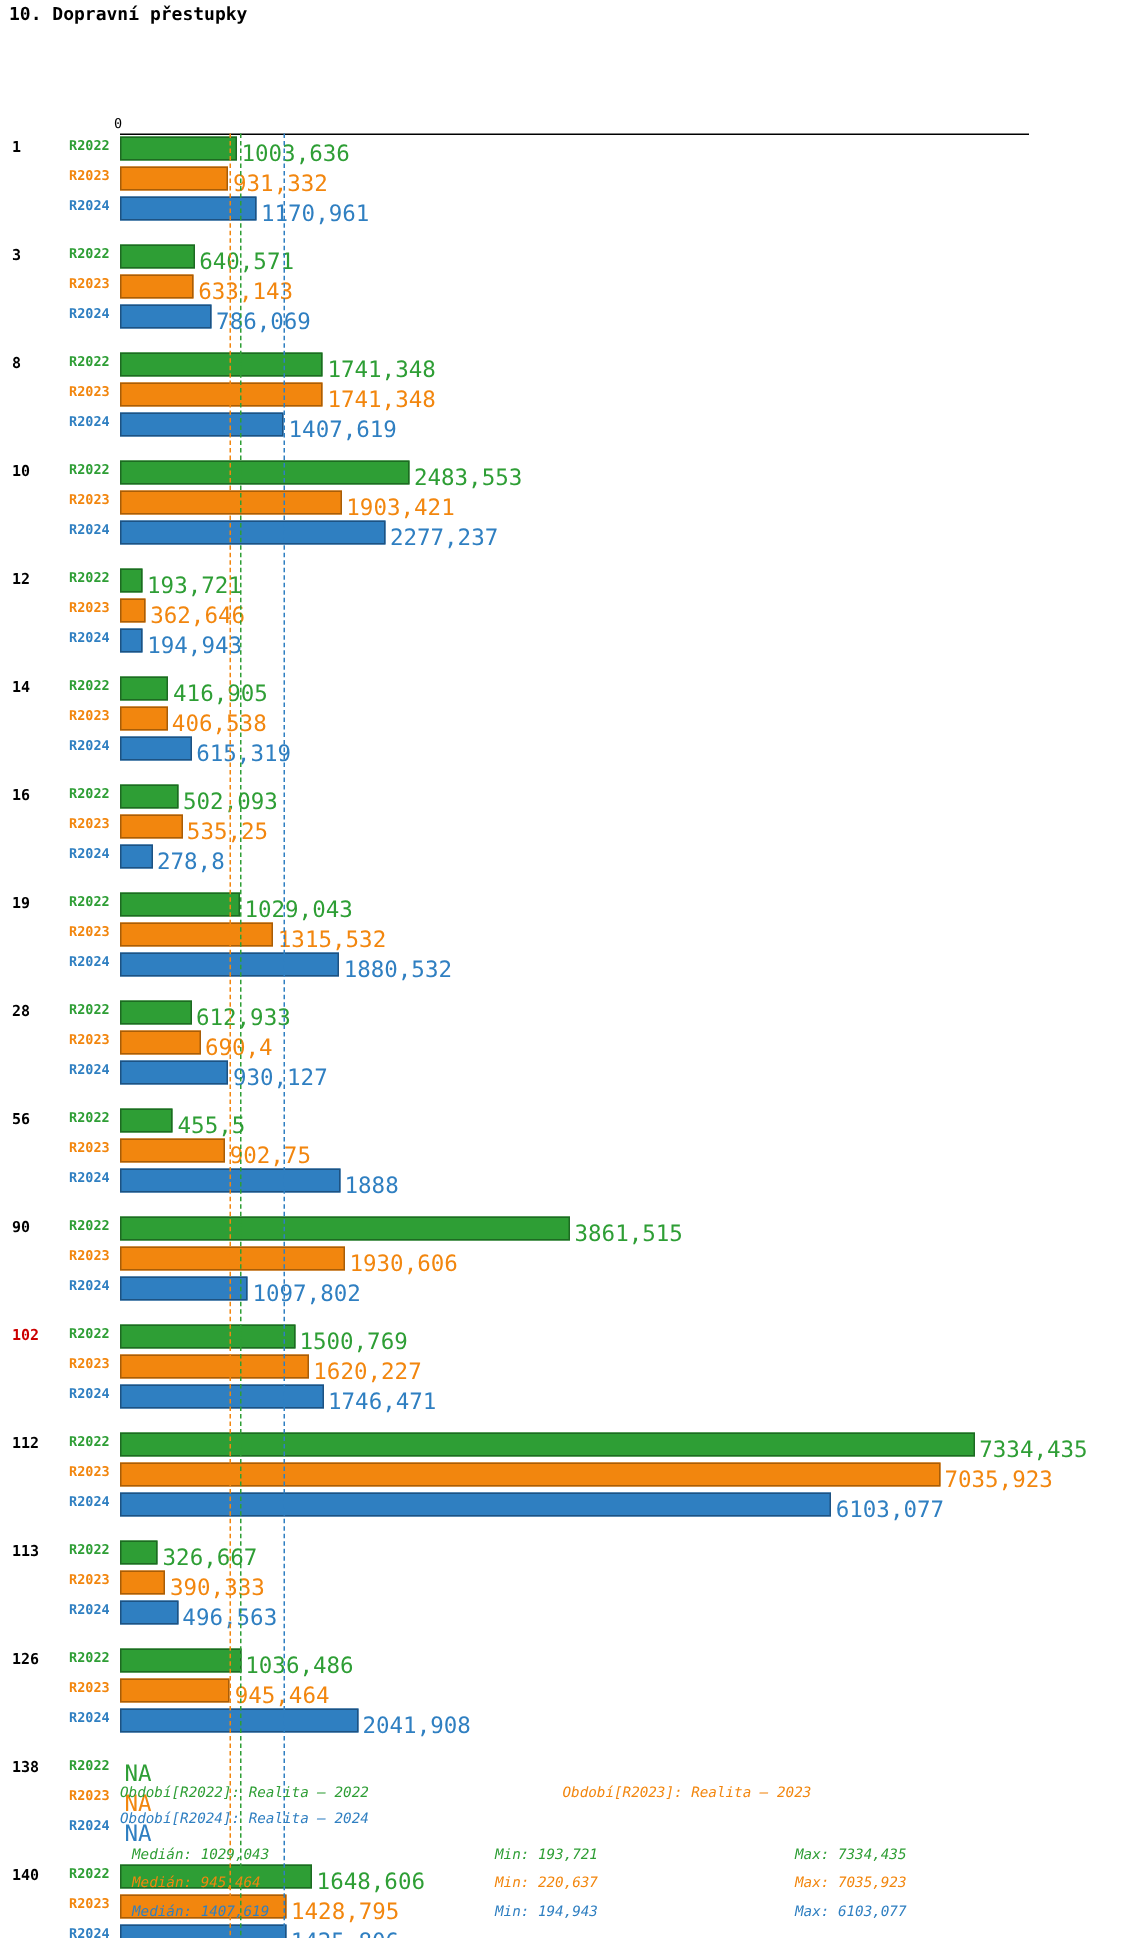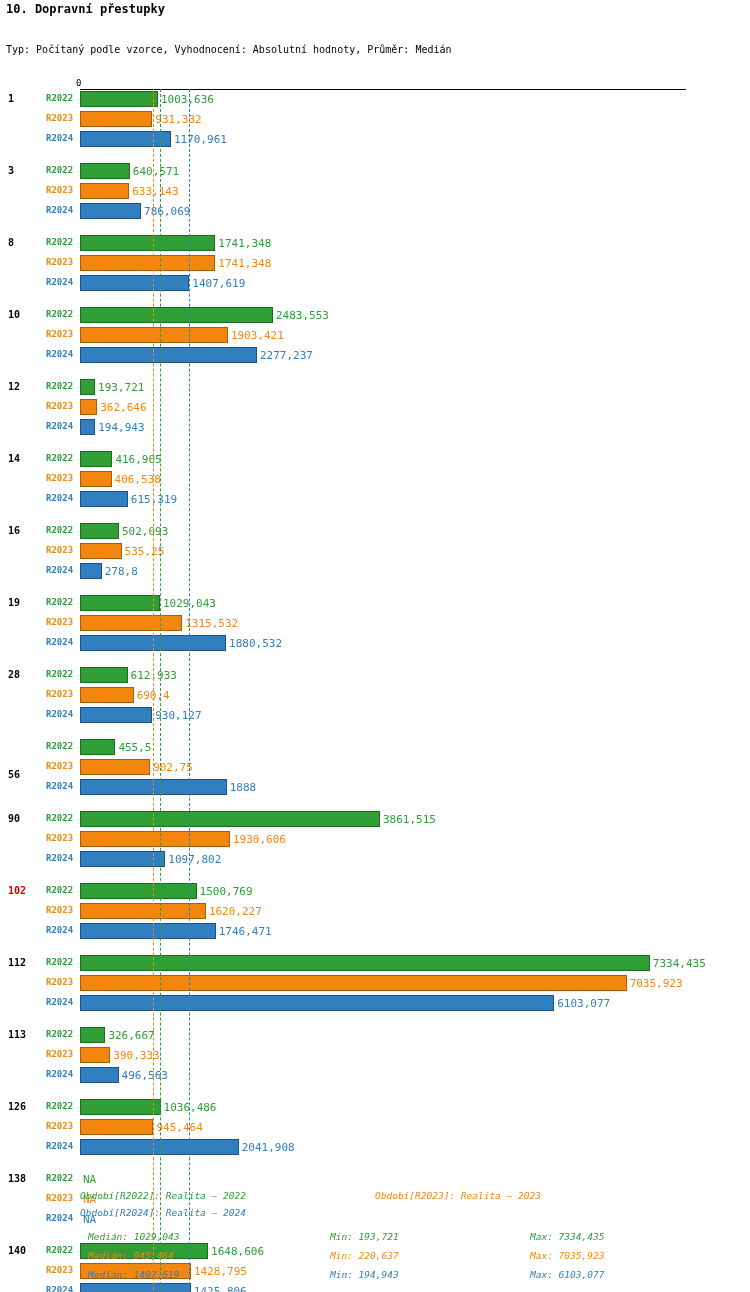--- a/index.html
+++ b/index.html
@@ -12,39 +12,38 @@
   .axis-line{position:absolute;left:80px;top:89px;width:606px;height:1px;background:#000;}
   .plot{position:absolute;left:0;top:89px;width:750px;}
   .grp{position:relative;}
   .grp-label{position:absolute;left:8px;font-size:10px;font-weight:bold;text-align:left;}
   .row{position:relative;height:20px;}
   .rowlab{position:absolute;left:46px;top:4px;font-size:9px;font-weight:bold;}
   .bar{position:absolute;left:80px;top:2px;height:16px;box-sizing:border-box;border:1px solid #0b5a17;}
   .bar.g{background:#2e9e35;border-color:#1d6a22;}
   .bar.o{background:#f2860e;border-color:#a85d07;}
   .bar.b{background:#2f7fc1;border-color:#1d5282;}
-  .val{position:absolute;top:4px;font-size:11px;white-space:nowrap;}
+  .val{position:absolute;top:4px;font-size:15px;white-space:nowrap;}
   .val.g{color:#2e9e35;}
   .val.o{color:#f2860e;}
   .val.b{color:#2f7fc1;}
   .gl{position:absolute;top:0;width:1px;border-left:1px dashed;}
   .gl.g{border-color:#2e9e35;}
   .gl.o{border-color:#f2860e;}
   .gl.b{border-color:#2f7fc1;}
   .legend{position:absolute;left:0;top:1185px;width:750px;font-size:9.5px;}
   .legend div{position:absolute;white-space:nowrap;font-style:italic;}
   .hl{color:#cc0000;}
 </style>
 </head>
 <body>
 
 <div class="page">
 
   <div class="title1">10. Dopravní přestupky</div>
-  <div class="subtitle">Typ: Počítaný podle vzorce, Vyhodnocení: Absolutní hodnoty, Průměr: Medián</div>
 
   <div class="axis-zero">0</div>
   <div class="axis-line"></div>
 
   <div class="plot" id="plot" style="height: 1296px;">
       <div class="grp" style="position: absolute; left: 0px; top: 0px; width: 750px; height: 60px;">
         <div class="grp-label" style="top: 4px;">1</div>
         <div class="row" style="position: absolute; left: 0px; top: 0px; width: 750px;">
           <div class="rowlab g" style="color: rgb(46, 158, 53);">R2022</div>
           <div class="bar g" style="width: 77.9748px;"></div>
@@ -199,21 +198,21 @@
           <div class="bar o" style="width: 53.6388px;"></div>
           <div class="val o" style="left: 136.639px;">690,4</div>
         </div>
         <div class="row" style="position: absolute; left: 0px; top: 40px; width: 750px;">
           <div class="rowlab b" style="color: rgb(47, 127, 193);">R2024</div>
           <div class="bar b" style="width: 72.2637px;"></div>
           <div class="val b" style="left: 155.264px;">930,127</div>
         </div>
       </div>
       <div class="grp" style="position: absolute; left: 0px; top: 648px; width: 750px; height: 60px;">
-        <div class="grp-label" style="top: 4px; margin-top: 28px;">56</div>
+        <div class="grp-label" style="top: 4px;">56</div>
         <div class="row" style="position: absolute; left: 0px; top: 0px; width: 750px;">
           <div class="rowlab g" style="color: rgb(46, 158, 53);">R2022</div>
           <div class="bar g" style="width: 35.3888px;"></div>
           <div class="val g" style="left: 118.389px;">455,5</div>
         </div>
         <div class="row" style="position: absolute; left: 0px; top: 20px; width: 750px;">
           <div class="rowlab o" style="color: rgb(242, 134, 14);">R2023</div>
           <div class="bar o" style="width: 70.1367px;"></div>
           <div class="val o" style="left: 153.137px;">902,75</div>
         </div>

